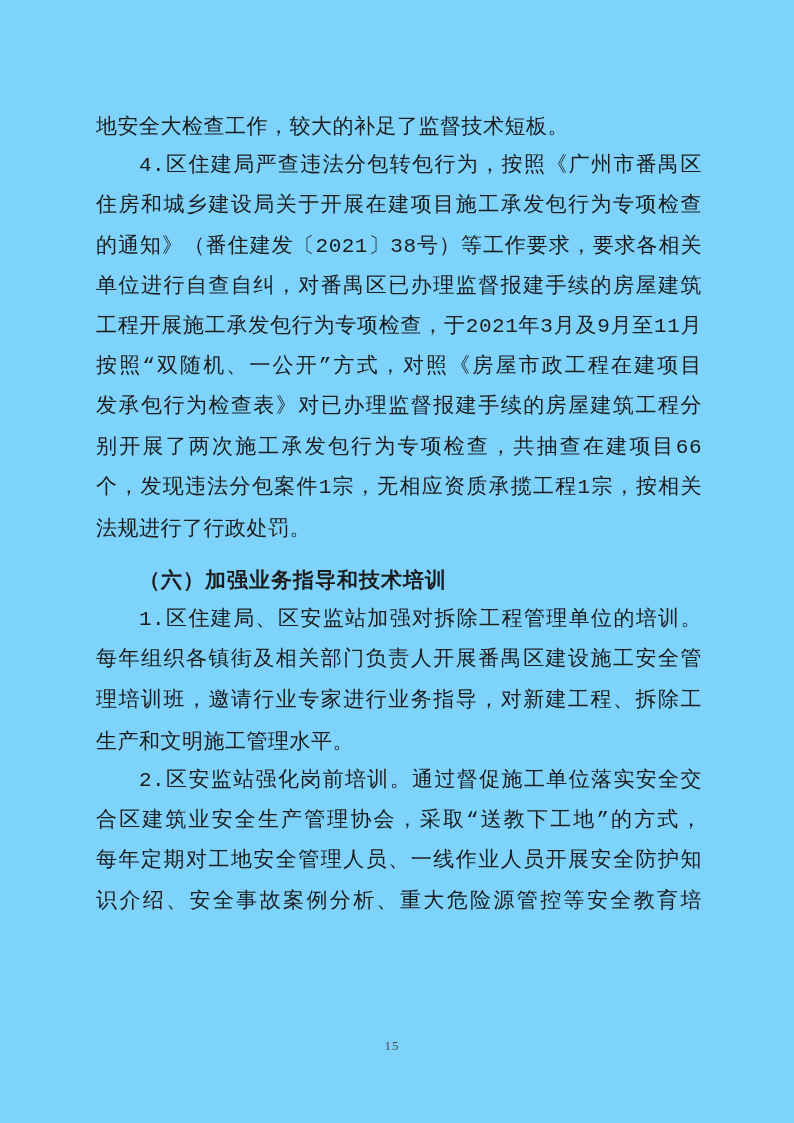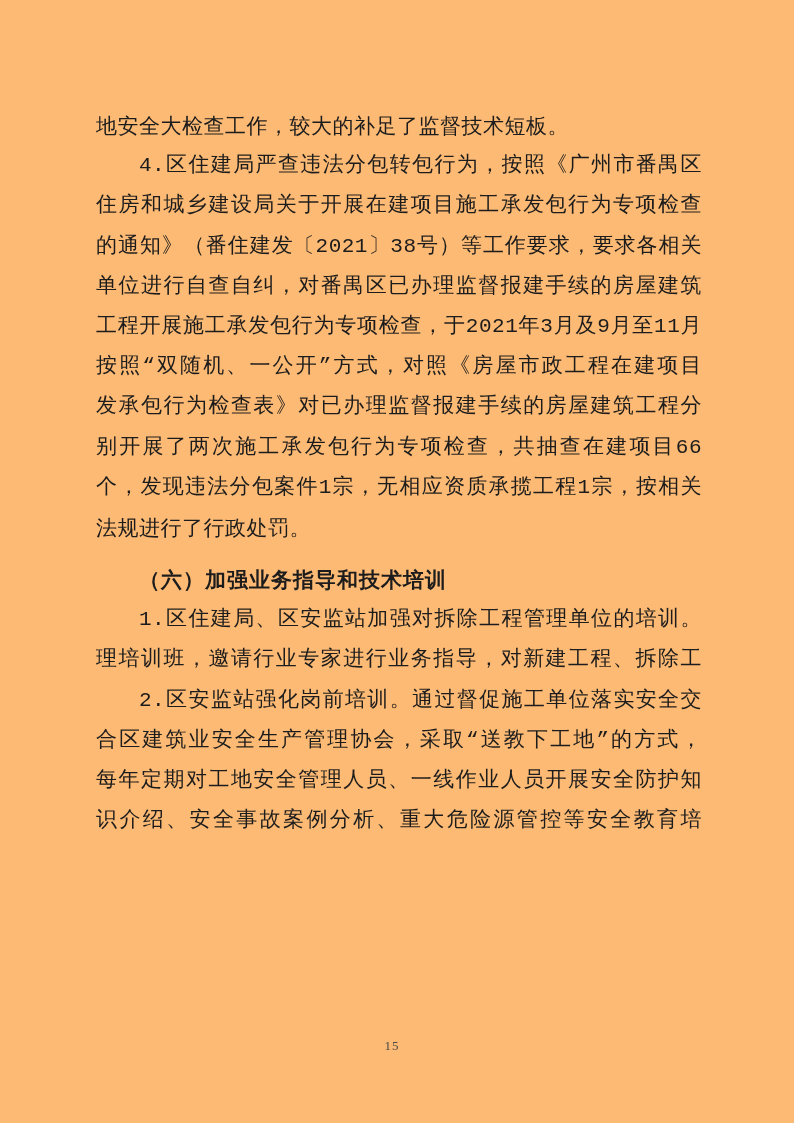--- a/index.html
+++ b/index.html
@@ -5,21 +5,21 @@
   html, body {
     margin: 0;
     padding: 0;
     background: #e8e8e8;
   }
   .page {
     position: relative;
     width: 794px;
     height: 1123px;
     margin: 0 auto;
-    background: #fdba74;
+    background: #7dd3fc;
     overflow: hidden;
     font-family: "Liberation Serif", "DejaVu Serif", serif;
     color: #1c1c1c;
   }
   .doc-body {
     position: absolute;
     left: 96px;
     top: 106px;
     width: 606px;
   }
@@ -66,20 +66,22 @@
       <div class="line justify">的通知》（番住建发〔2021〕38号）等工作要求，要求各相关</div>
       <div class="line justify">单位进行自查自纠，对番禺区已办理监督报建手续的房屋建筑</div>
       <div class="line justify">工程开展施工承发包行为专项检查，于2021年3月及9月至11月</div>
       <div class="line justify">按照“双随机、一公开”方式，对照《房屋市政工程在建项目</div>
       <div class="line justify">发承包行为检查表》对已办理监督报建手续的房屋建筑工程分</div>
       <div class="line justify">别开展了两次施工承发包行为专项检查，共抽查在建项目66</div>
       <div class="line justify">个，发现违法分包案件1宗，无相应资质承揽工程1宗，按相关</div>
       <div class="line">法规进行了行政处罚。</div>
       <div class="line indent heading">（六）加强业务指导和技术培训</div>
       <div class="line indent justify">1.区住建局、区安监站加强对拆除工程管理单位的培训。</div>
+      <div class="line justify">每年组织各镇街及相关部门负责人开展番禺区建设施工安全管</div>
       <div class="line justify">理培训班，邀请行业专家进行业务指导，对新建工程、拆除工</div>
+      <div class="line">生产和文明施工管理水平。</div>
       <div class="line indent justify">2.区安监站强化岗前培训。通过督促施工单位落实安全交</div>
       <div class="line justify">合区建筑业安全生产管理协会，采取“送教下工地”的方式，</div>
       <div class="line justify">每年定期对工地安全管理人员、一线作业人员开展安全防护知</div>
       <div class="line justify">识介绍、安全事故案例分析、重大危险源管控等安全教育培</div>
     </div>
   <div class="page-number">15</div>
 </div>
 
 </body></html>

